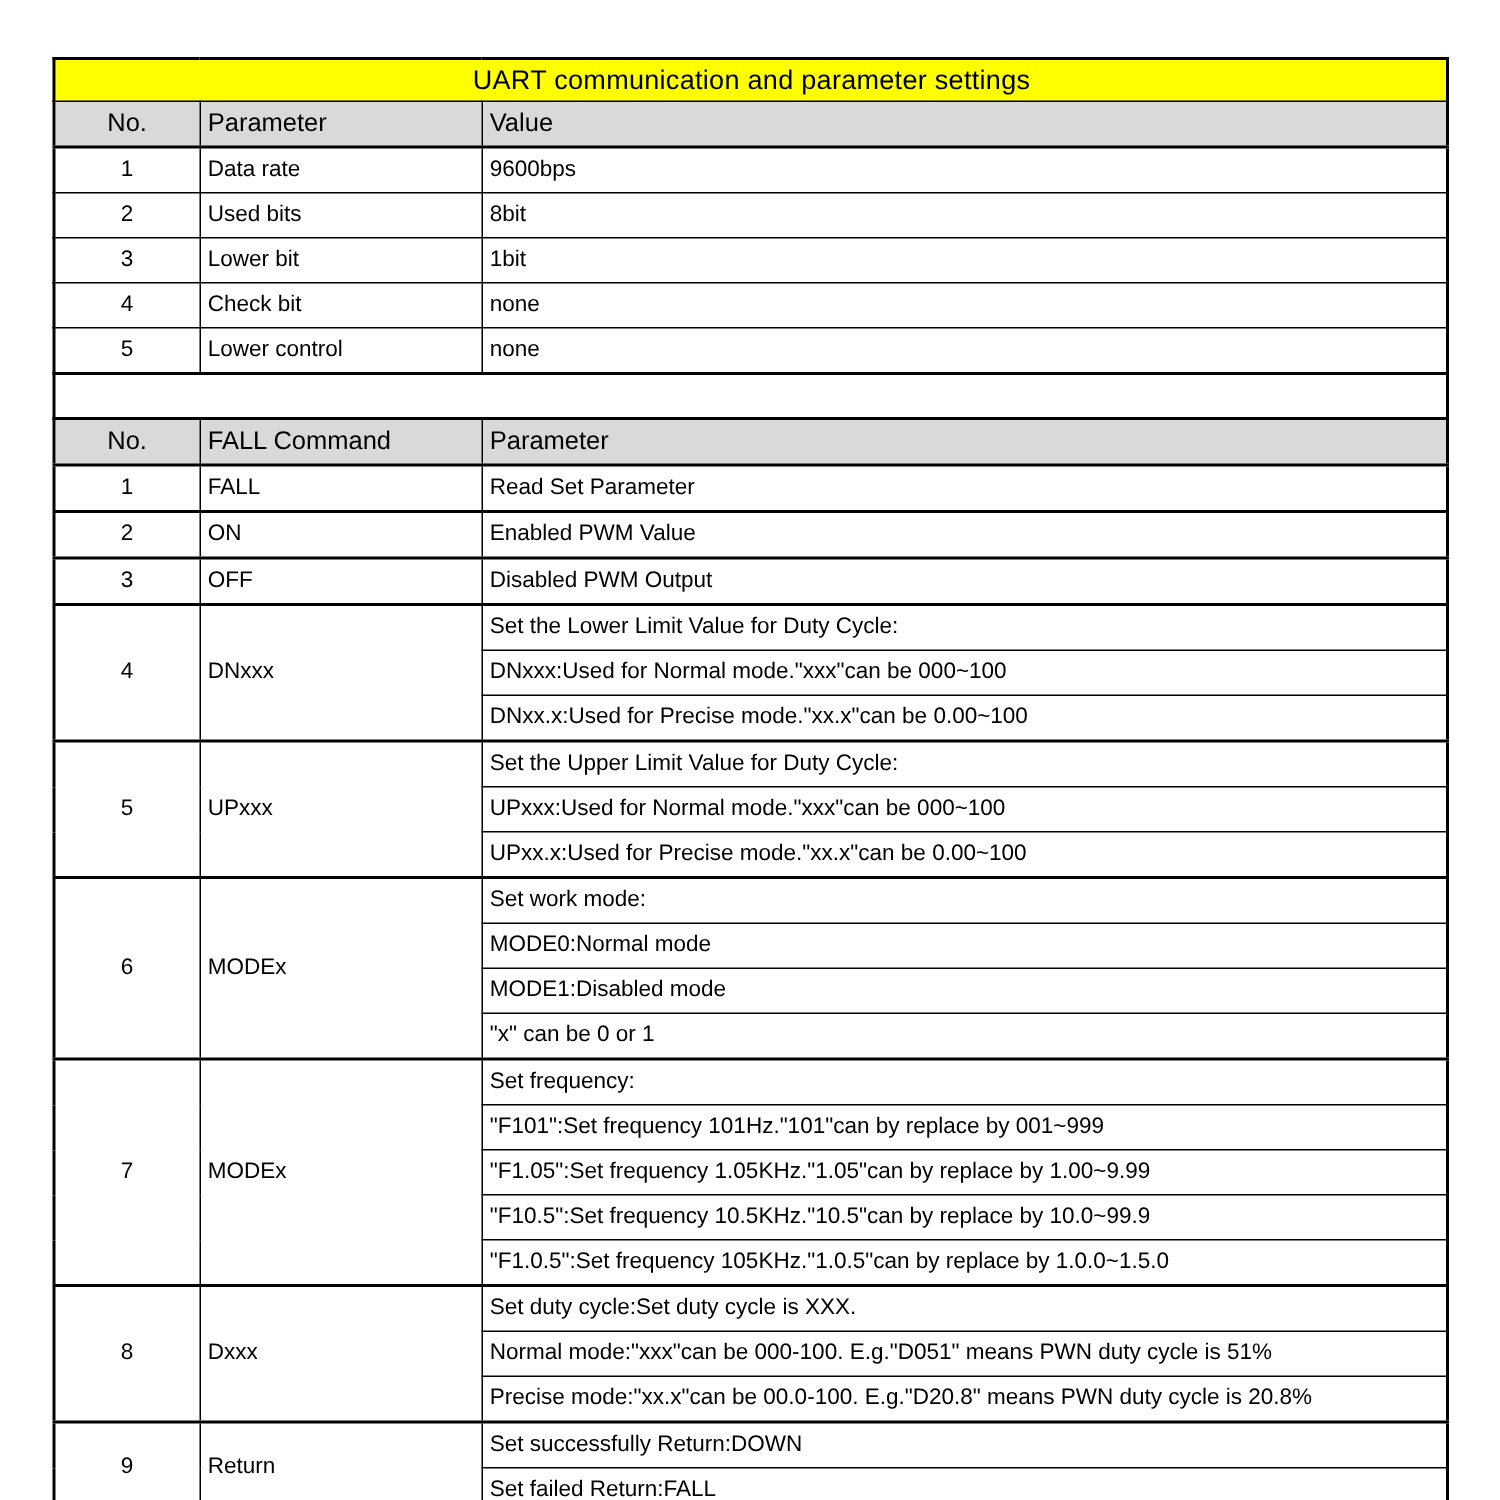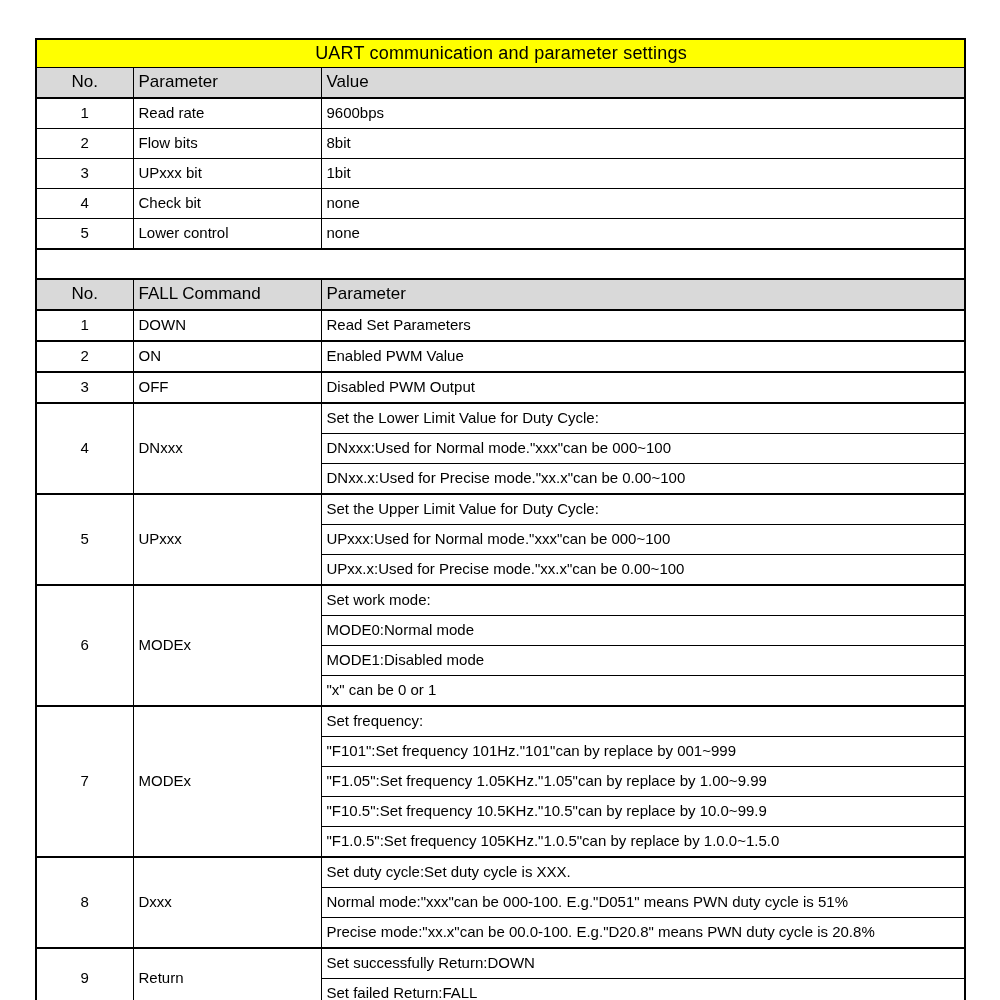--- a/index.html
+++ b/index.html
@@ -74,31 +74,31 @@
         <tr class="title-row">
       <td colspan="3">UART communication and parameter settings</td>
     </tr>
     <tr class="head">
       <td class="no">No.</td>
       <td>Parameter</td>
       <td>Value</td>
     </tr>
     <tr>
       <td class="no">1</td>
-      <td>Read rate</td>
+      <td>Data rate</td>
       <td>9600bps</td>
     </tr>
     <tr>
       <td class="no">2</td>
-      <td>Flow bits</td>
+      <td>Used bits</td>
       <td>8bit</td>
     </tr>
     <tr>
       <td class="no">3</td>
-      <td>UPxxx bit</td>
+      <td>Lower bit</td>
       <td>1bit</td>
     </tr>
     <tr>
       <td class="no">4</td>
       <td>Check bit</td>
       <td>none</td>
     </tr>
     <tr>
       <td class="no">5</td>
       <td>Lower control</td>
@@ -117,22 +117,22 @@
       </colgroup>
     <tbody>
         <tr class="head">
       <td class="no">No.</td>
       <td>FALL Command</td>
       <td>Parameter</td>
     </tr>
 
     <tr class="block">
       <td class="no">1</td>
-      <td>DOWN</td>
-      <td>Read Set Parameters</td>
+      <td>FALL</td>
+      <td>Read Set Parameter</td>
     </tr>
 
     <tr class="block">
       <td class="no">2</td>
       <td>ON</td>
       <td>Enabled PWM Value</td>
     </tr>
 
     <tr class="block">
       <td class="no">3</td>

